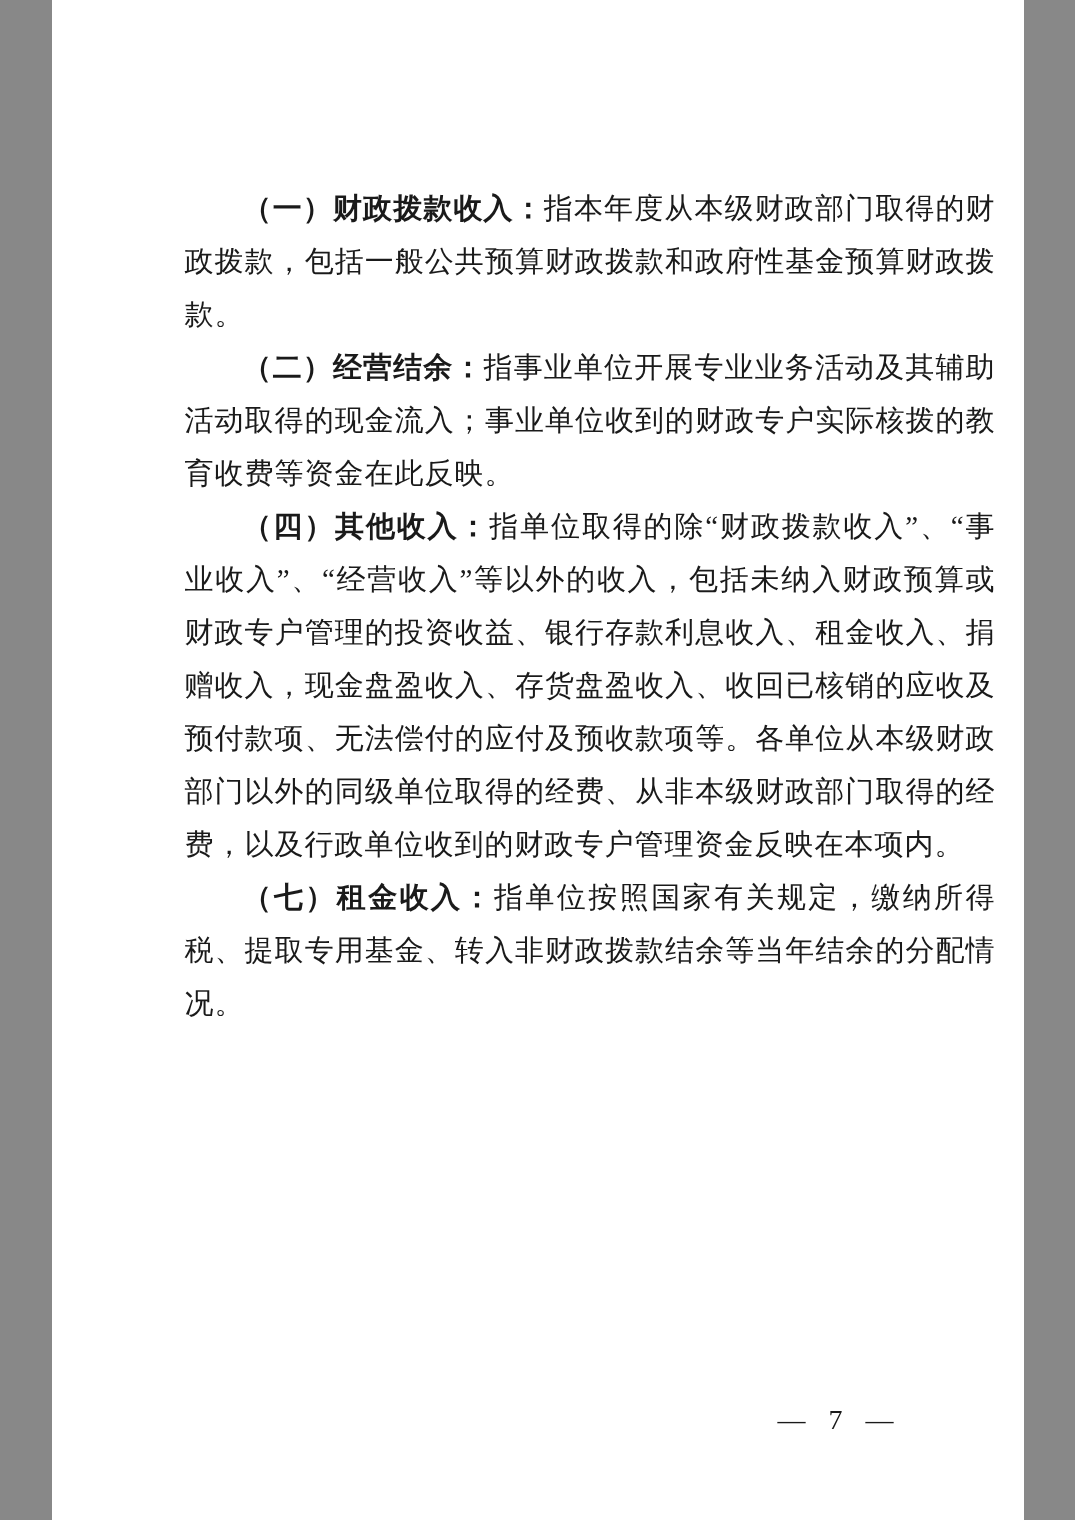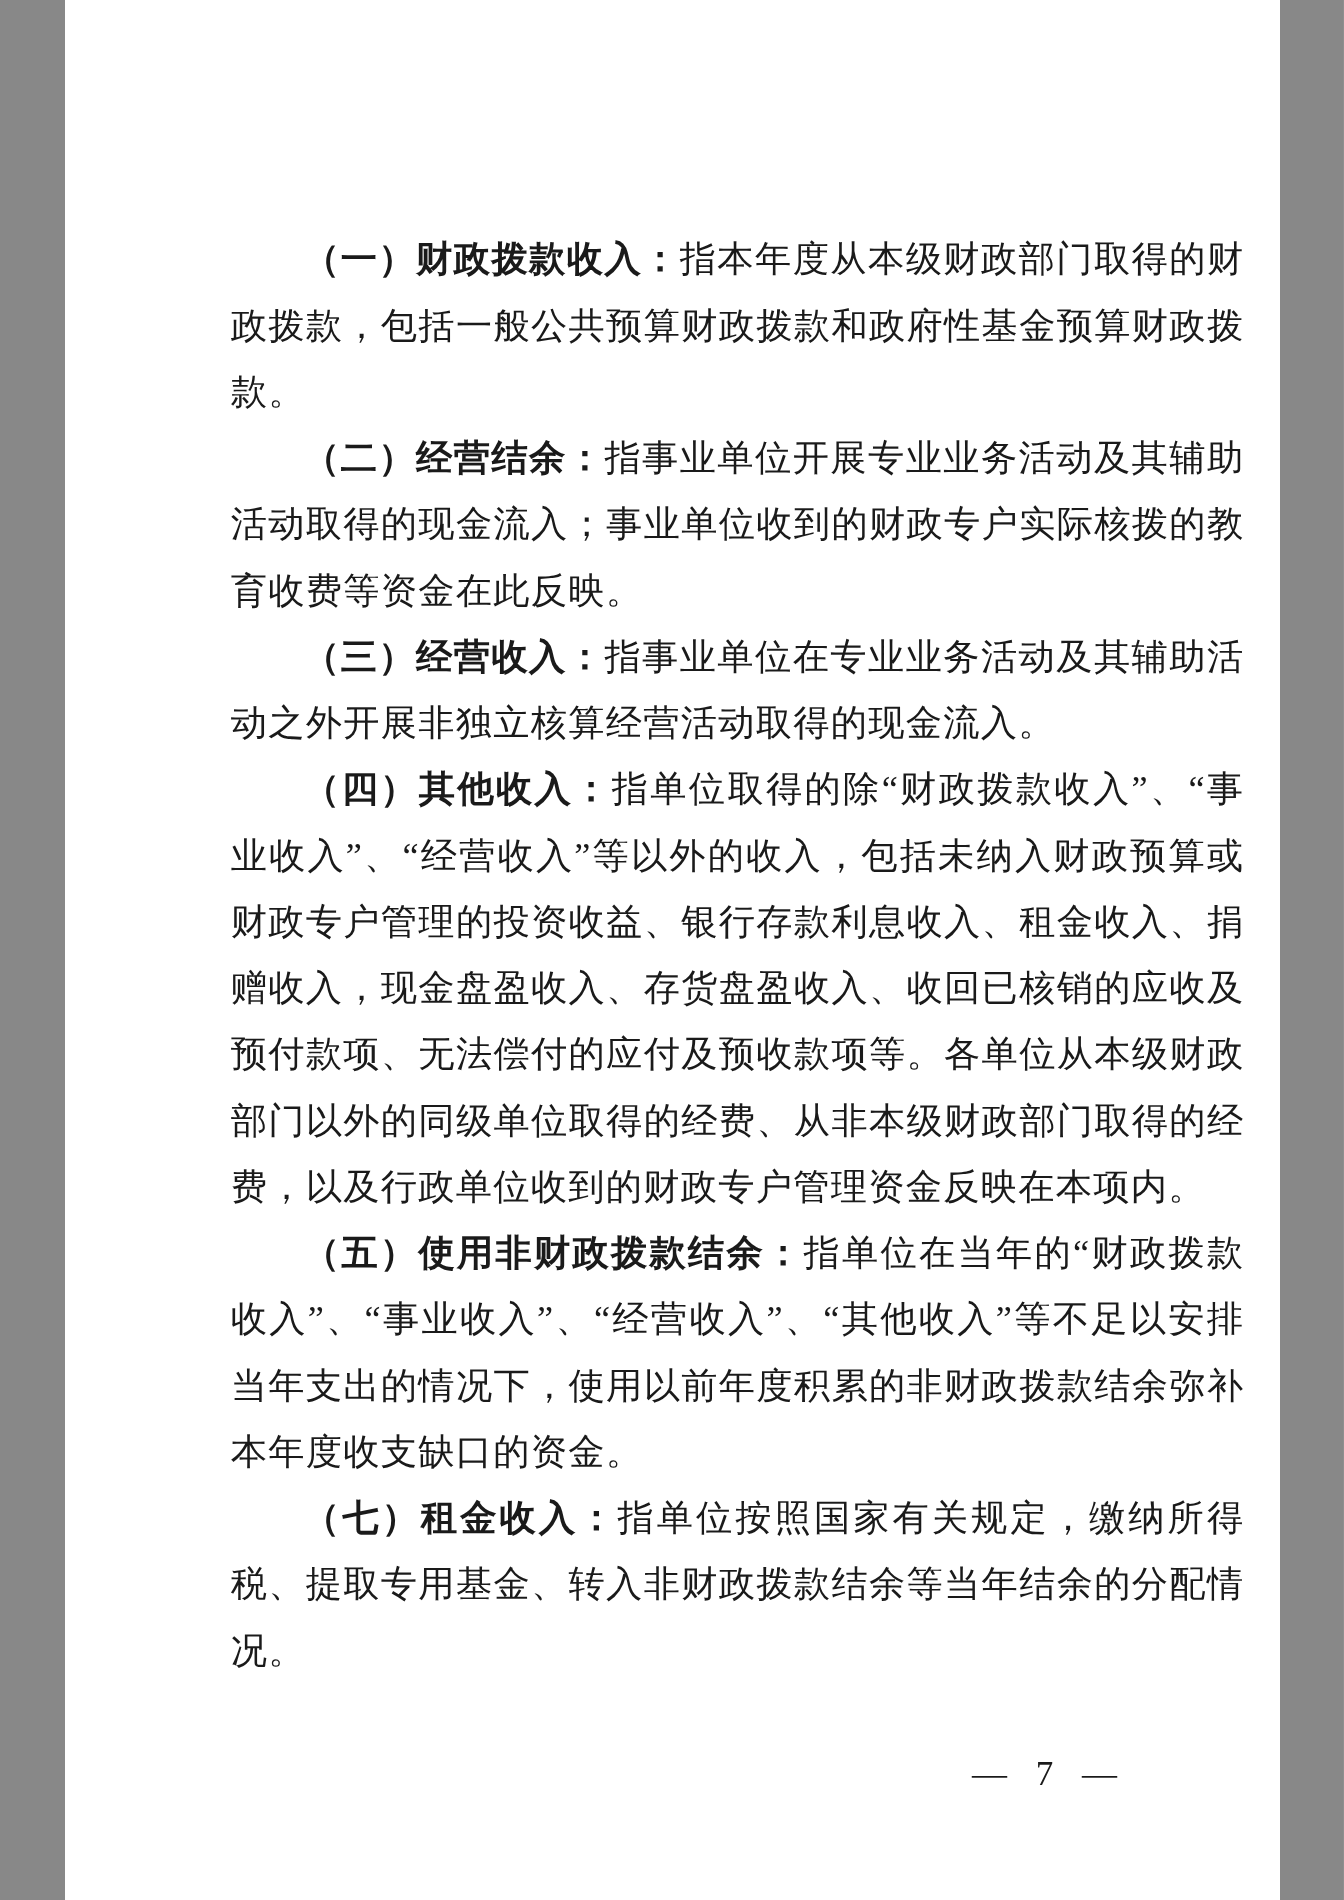--- a/index.html
+++ b/index.html
@@ -45,25 +45,23 @@
 </head>
 <body>
 
 <div class="page">
   <div class="content">
 
     <p class="para"><span class="term">（一）财政拨款收入：</span><span>指本年度从本级财政部门取得的财政拨款，包括一般公共预算财政拨款和政府性基金预算财政拨款。</span></p>
 
     <p class="para"><span class="term">（二）经营结余：</span><span>指事业单位开展专业业务活动及其辅助活动取得的现金流入；事业单位收到的财政专户实际核拨的教育收费等资金在此反映。</span></p>
 
-    <p class="para"><span class="term">（三）经营收入：</span><span>指事业单位在专业业务活动及其辅助活动之外开展非独立核算经营活动取得的现金流入。</span></p>
 
     <p class="para"><span class="term">（四）其他收入：</span><span>指单位取得的除“财政拨款收入”、“事业收入”、“经营收入”等以外的收入，包括未纳入财政预算或财政专户管理的投资收益、银行存款利息收入、租金收入、捐赠收入，现金盘盈收入、存货盘盈收入、收回已核销的应收及预付款项、无法偿付的应付及预收款项等。各单位从本级财政部门以外的同级单位取得的经费、从非本级财政部门取得的经费，以及行政单位收到的财政专户管理资金反映在本项内。</span></p>
 
-    <p class="para"><span class="term">（五）使用非财政拨款结余：</span><span>指单位在当年的“财政拨款收入”、“事业收入”、“经营收入”、“其他收入”等不足以安排当年支出的情况下，使用以前年度积累的非财政拨款结余弥补本年度收支缺口的资金。</span></p>
 
 
     <p class="para"><span class="term">（七）租金收入：</span><span>指单位按照国家有关规定，缴纳所得税、提取专用基金、转入非财政拨款结余等当年结余的分配情况。</span></p>
 
   </div>
 
   <div class="page-number">— 7 —</div>
 </div>
 
 </body></html>

